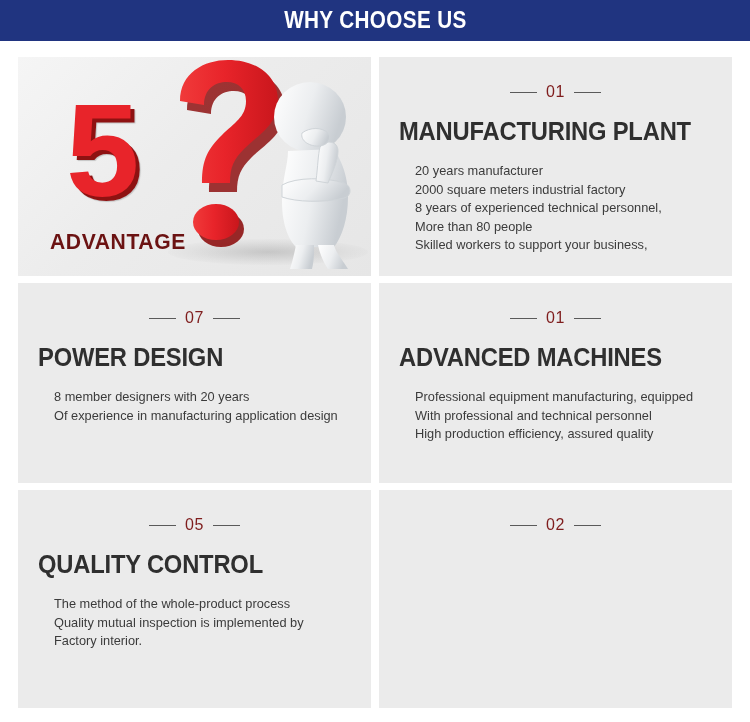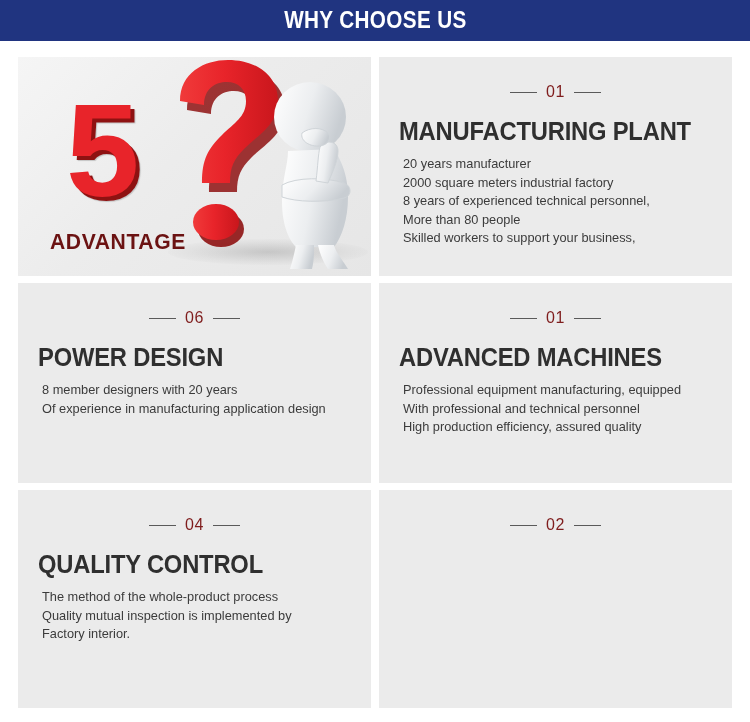--- a/index.html
+++ b/index.html
@@ -81,21 +81,21 @@
     font-weight: bold;
     color: #2f2f2f;
     letter-spacing: -0.2px;
     transform: scaleX(0.95);
     transform-origin: left center;
     margin: 8px 0 9px 0;
     white-space: nowrap;
   }
   .card-lines {
     list-style: none;
-    margin: 4px;
+    margin: 16px;
     padding: 0;
   }
   .card-lines li {
     font-size: 13.2px;
     color: #3b3b3b;
     line-height: 18.5px;
     transform: scaleX(0.97);
     transform-origin: left center;
     white-space: nowrap;
   }
@@ -232,21 +232,21 @@
         <li>8 years of experienced technical personnel,</li>
         <li>More than 80 people</li>
         <li>Skilled workers to support your business,</li>
       </ul>
     </div>
   </div>
 
   <div class="card">
     <div class="num-row">
       <span class="num-dash"></span>
-      <span class="num-label">06</span>
+      <span class="num-label">07</span>
       <span class="num-dash"></span>
     </div>
     <div class="card-body">
       <div class="card-title">POWER DESIGN</div>
       <ul class="card-lines">
         <li>8 member designers with 20 years</li>
         <li>Of experience in manufacturing application design</li>
       </ul>
     </div>
   </div>
@@ -263,21 +263,21 @@
         <li>Professional equipment manufacturing, equipped</li>
         <li>With professional and technical personnel</li>
         <li>High production efficiency, assured quality</li>
       </ul>
     </div>
   </div>
 
   <div class="card">
     <div class="num-row">
       <span class="num-dash"></span>
-      <span class="num-label">04</span>
+      <span class="num-label">05</span>
       <span class="num-dash"></span>
     </div>
     <div class="card-body">
       <div class="card-title">QUALITY CONTROL</div>
       <ul class="card-lines">
         <li>The method of the whole-product process</li>
         <li>Quality mutual inspection is implemented by</li>
         <li>Factory interior.</li>
       </ul>
     </div>

